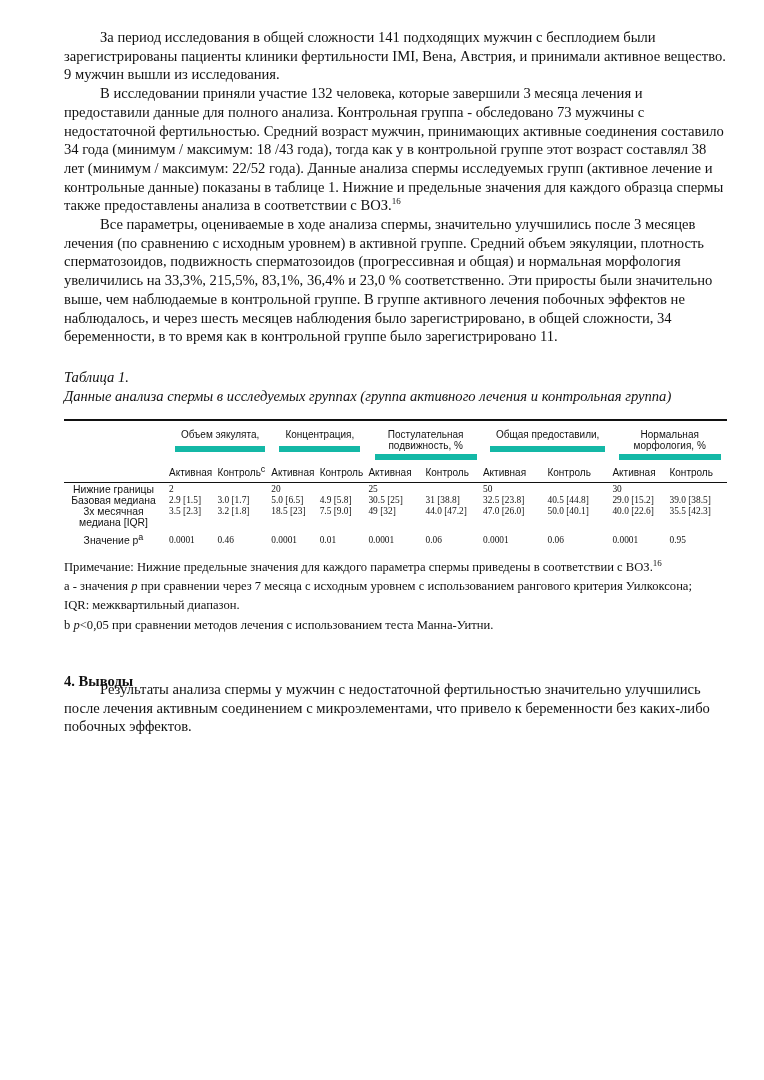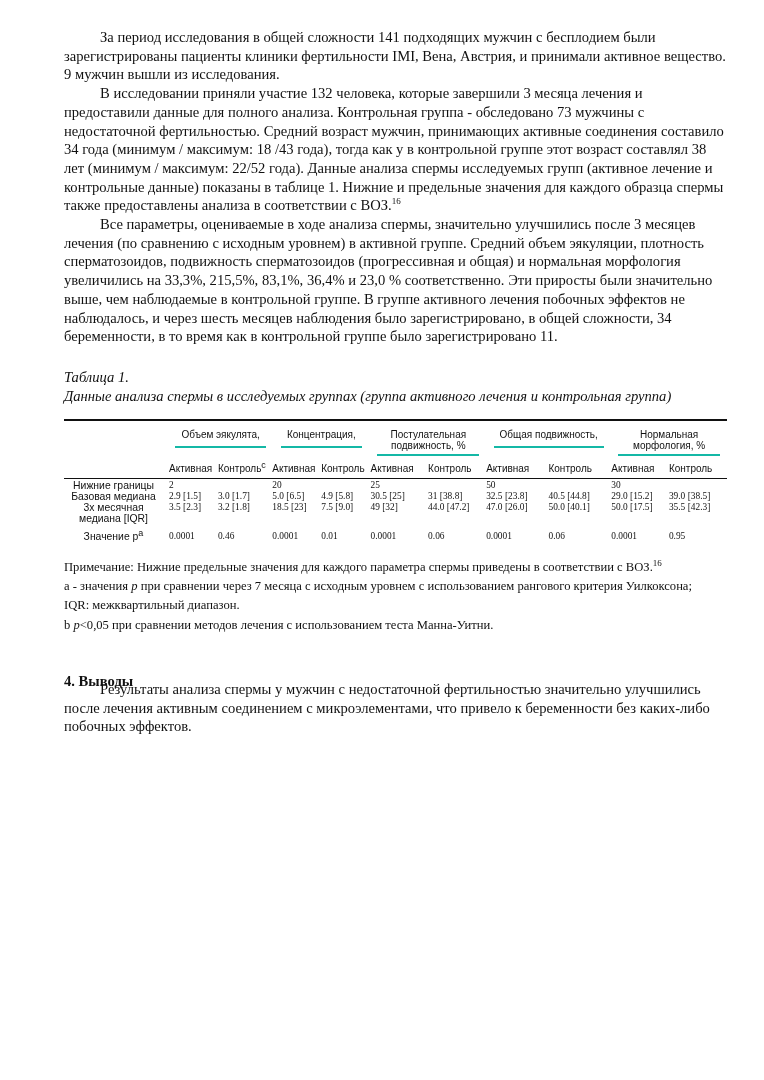--- a/index.html
+++ b/index.html
@@ -9,21 +9,21 @@
   .page{position:absolute;left:64px;top:28px;width:666px;}
   .para{font-size:14.6px;line-height:18.7px;text-indent:36px;margin:0;text-align:left;}
   .caption{font-size:14.6px;line-height:18.7px;margin:0;font-style:italic;}
   sup{font-size:9px;line-height:0;vertical-align:super;}
   #table-wrap{position:absolute;left:64px;top:419px;width:663px;}
   table{border-collapse:collapse;width:100%;font-size:9.6px;line-height:10.5px;}
   .topline{border-top:2px solid #111;}
   .botline{border-bottom:1.5px solid #111;}
   td,th{padding:0;font-weight:normal;vertical-align:top;white-space:nowrap;}
   th.grp{text-align:center;padding-top:9px;padding-bottom:4px;font-size:10px;line-height:10.5px;}
-  th.grp span{display:inline-block;border-bottom:2px solid #14b8a6;padding:0 6px 5px 6px;}
+  th.grp span{display:inline-block;border-bottom:6px solid #14b8a6;padding:0 6px 5px 6px;}
   th.sub{text-align:left;padding-top:4px;padding-bottom:3px;font-size:10px;border-bottom:1.5px solid #111;}
   td.lbl{text-align:center;font-size:10.4px;line-height:11px;padding-right:6px;}
   td.val{font-size:9.4px;padding-left:0;}
   tr.first td{padding-top:1px;}
   tr.gap td{padding-top:7px;}
   .notes{position:absolute;left:64px;top:558px;width:670px;font-size:12.6px;line-height:19.2px;}
   .notes p{margin:0;}
   .heading{position:absolute;left:64px;top:662px;font-size:14.6px;font-weight:bold;margin-top:11px;}
   .concl{position:absolute;left:64px;top:680px;width:670px;}
   i{font-style:italic;}
@@ -41,21 +41,21 @@
 </div>
 
 <div id="table-wrap" class="sans">
   <table>
     <thead>
       <tr class="topline">
         <th style="width:105px"></th>
         <th class="grp" colspan="2"><span>Объем эякулята,</span></th>
         <th class="grp" colspan="2"><span>Концентрация,</span></th>
         <th class="grp" colspan="2"><span style="white-space:normal;width:90px;padding-bottom:3px">Постулательная подвижность, %</span></th>
-        <th class="grp" colspan="2"><span>Общая подвижность,</span></th>
+        <th class="grp" colspan="2"><span>Общая предоставили,</span></th>
         <th class="grp" colspan="2"><span style="white-space:normal;width:90px;padding-bottom:3px">Нормальная морфология, %</span></th>
       </tr>
       <tr id="subhead-row">
           <th class="sub"></th>
           <th class="sub">Активная</th>
           <th class="sub">Контроль<sup>c</sup></th>
           <th class="sub">Активная</th>
           <th class="sub">Контроль</th>
           <th class="sub">Активная</th>
           <th class="sub">Контроль</th>
@@ -95,21 +95,21 @@
         <tr>
           <td class="lbl" style="white-space: normal;">3х месячная медиана [IQR]</td>
           <td class="val serif">3.5 [2.3]</td>
           <td class="val serif">3.2 [1.8]</td>
           <td class="val serif">18.5 [23]</td>
           <td class="val serif">7.5 [9.0]</td>
           <td class="val serif">49 [32]</td>
           <td class="val serif">44.0 [47.2]</td>
           <td class="val serif">47.0 [26.0]</td>
           <td class="val serif">50.0 [40.1]</td>
-          <td class="val serif">50.0 [17.5]</td>
+          <td class="val serif">40.0 [22.6]</td>
           <td class="val serif">35.5 [42.3]</td>
         </tr>
         <tr class="gap">
           <td class="lbl" style="white-space: normal;">Значение p<sup>a</sup></td>
           <td class="val serif">0.0001</td>
           <td class="val serif">0.46</td>
           <td class="val serif">0.0001</td>
           <td class="val serif">0.01</td>
           <td class="val serif">0.0001</td>
           <td class="val serif">0.06</td>

